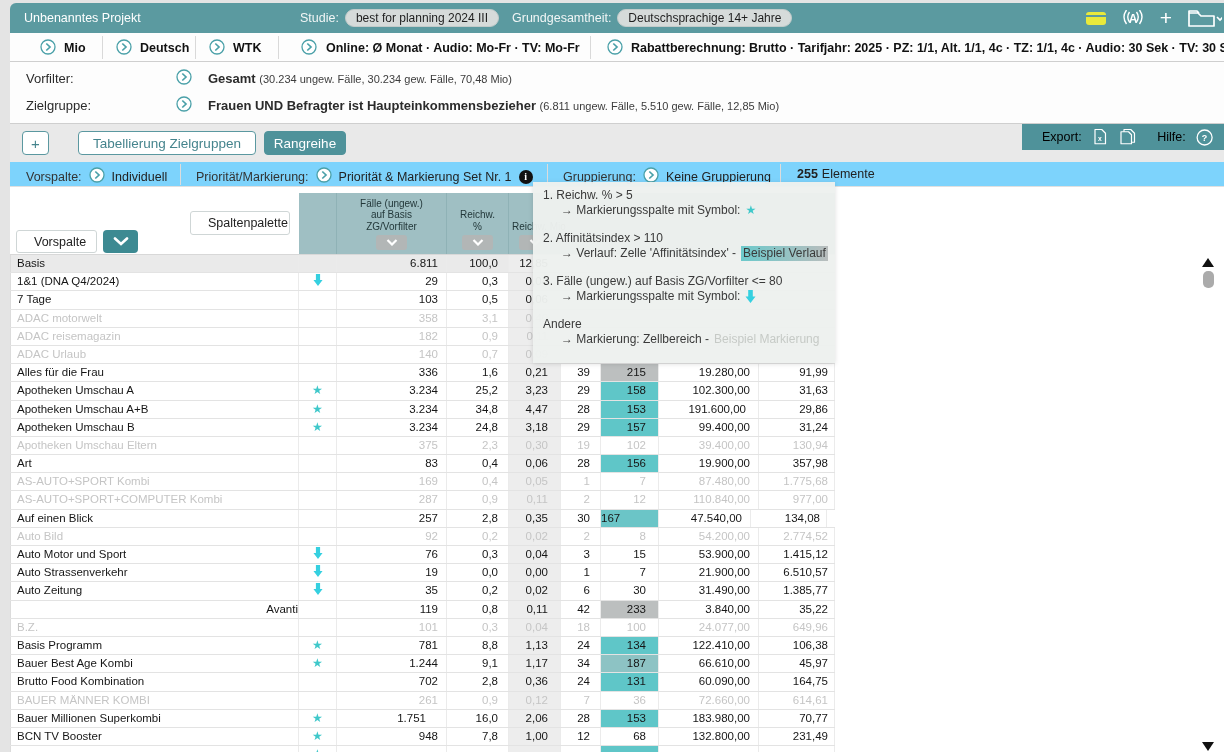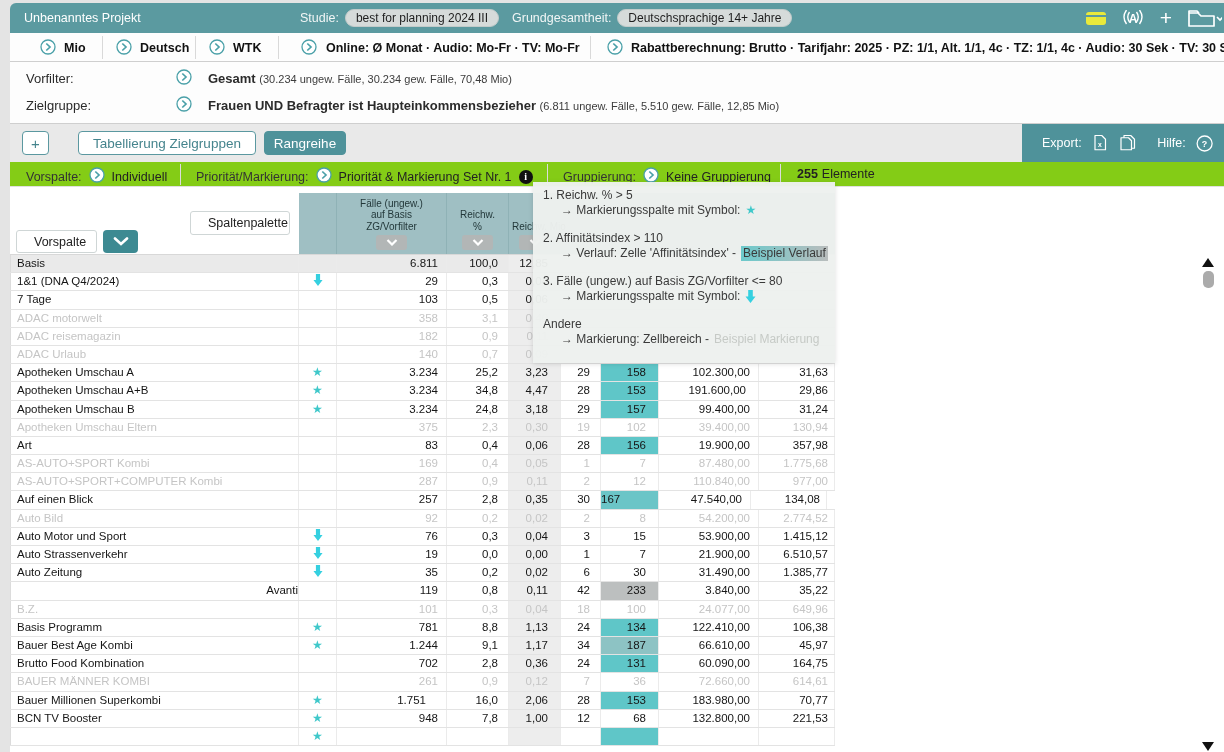--- a/index.html
+++ b/index.html
@@ -42,28 +42,28 @@
   .f-det { font-size:11px; color:#3c3c3c; font-weight:normal; }
 
   
   .actionrow { position:absolute; left:10px; top:124px; width:1214px; height:38px; background:#e9e9e9; }
   .btn { position:absolute; top:7px; height:24px; border:1px solid #5b98a0; border-radius:4px;
     background:#fff; color:#45848d; font-size:13.5px; display:flex; align-items:center;
     justify-content:center; cursor:default; }
   .btn-add { left:12px; width:27px; font-size:15px; }
   .btn-tab { left:68px; width:178px; }
   .btn-rang { left:254px; width:82px; background:#4f929a; color:#fff; border-color:#4f929a; }
-  .export-panel { position:absolute; right:0; top:0; height:38px; left:1012px;
-    background:#4f929a; color:#ffffff; font-size:12.5px; display:flex; align-items:center; }
+  .export-panel { position:absolute; right:0; top:0; height:26px; left:1012px;
+    background:#4f929a; color:#000000; font-size:12.5px; display:flex; align-items:center; }
   .ep-label { margin-left:20px; }
   .ep-gap { width:14px; }
 
   
   .optionsrow { position:absolute; left:10px; top:162px; width:1214px; height:25px;
-    background:#84cc16; border-bottom:1px solid #e0e0e0; font-size:12.5px; color:#222; }
+    background:#7dd3fc; border-bottom:1px solid #e0e0e0; font-size:12.5px; color:#222; }
   .optionsrow .o-it { position:absolute; top:5px; white-space:nowrap; display:flex; align-items:center; gap:7px; }
   .optionsrow .vdiv { position:absolute; top:2px; height:21px; width:1px; background:#dcdcdc; }
   .o-label { color:#333; }
   .info-ic { display:inline-block; width:14px; height:14px; background:#111; color:#fff;
     border-radius:50%; font-size:10px; line-height:14px; text-align:center; font-weight:bold;
     font-family:"Liberation Serif",serif; }
 
   
   .content { position:absolute; left:10px; top:187px; width:1214px; height:565px; background:#fff; }
 
@@ -363,20 +363,31 @@
         <div class="cell" style="width: 38px;"></div>
         <div class="cell" style="width: 110px; text-align: right; padding-right: 8px;">140</div>
         <div class="cell" style="width: 62px; text-align: right; padding-right: 10px;">0,7</div>
         <div class="cell col-mio" style="width: 52px; text-align: right; padding-right: 12px;">0,09</div>
         <div class="cell" style="width: 40px; text-align: right; padding-right: 10px;"></div>
         <div class="cell" style="width: 58px; text-align: right; padding-right: 12px;"></div>
         <div class="cell" style="width: 100px; text-align: right; padding-right: 8px;"></div>
         <div class="cell" style="width: 76px; text-align: right; padding-right: 6px;"></div>
       </div>
       <div class="trow">
+        <div class="cell" style="width: 289px; text-align: left;">Alles für die Frau</div>
+        <div class="cell" style="width: 38px;"></div>
+        <div class="cell" style="width: 110px; text-align: right; padding-right: 8px;">336</div>
+        <div class="cell" style="width: 62px; text-align: right; padding-right: 10px;">1,6</div>
+        <div class="cell col-mio" style="width: 52px; text-align: right; padding-right: 12px;">0,21</div>
+        <div class="cell" style="width: 40px; text-align: right; padding-right: 10px;">39</div>
+        <div class="cell" style="width: 58px; text-align: right; padding-right: 12px; background: rgb(188, 191, 191);">215</div>
+        <div class="cell" style="width: 100px; text-align: right; padding-right: 8px;">19.280,00</div>
+        <div class="cell" style="width: 76px; text-align: right; padding-right: 6px;">91,99</div>
+      </div>
+      <div class="trow">
         <div class="cell" style="width: 289px; text-align: left;">Apotheken Umschau A</div>
         <div class="cell" style="width: 38px;"><span class="star">★</span></div>
         <div class="cell" style="width: 110px; text-align: right; padding-right: 8px;">3.234</div>
         <div class="cell" style="width: 62px; text-align: right; padding-right: 10px;">25,2</div>
         <div class="cell col-mio" style="width: 52px; text-align: right; padding-right: 12px;">3,23</div>
         <div class="cell" style="width: 40px; text-align: right; padding-right: 10px;">29</div>
         <div class="cell" style="width: 58px; text-align: right; padding-right: 12px; background: rgb(95, 198, 200);">158</div>
         <div class="cell" style="width: 100px; text-align: right; padding-right: 8px;">102.300,00</div>
         <div class="cell" style="width: 76px; text-align: right; padding-right: 6px;">31,63</div>
       </div>
@@ -586,21 +597,21 @@
       </div>
       <div class="trow">
         <div class="cell" style="width: 289px; text-align: left;">BCN TV Booster</div>
         <div class="cell" style="width: 38px;"><span class="star">★</span></div>
         <div class="cell" style="width: 110px; text-align: right; padding-right: 8px;">948</div>
         <div class="cell" style="width: 62px; text-align: right; padding-right: 10px;">7,8</div>
         <div class="cell col-mio" style="width: 52px; text-align: right; padding-right: 12px;">1,00</div>
         <div class="cell" style="width: 40px; text-align: right; padding-right: 10px;">12</div>
         <div class="cell" style="width: 58px; text-align: right; padding-right: 12px;">68</div>
         <div class="cell" style="width: 100px; text-align: right; padding-right: 8px;">132.800,00</div>
-        <div class="cell" style="width: 76px; text-align: right; padding-right: 6px;">221,53</div>
+        <div class="cell" style="width: 76px; text-align: right; padding-right: 6px;">231,49</div>
       </div>
       <div class="trow">
         <div class="cell" style="width: 289px; text-align: left;"></div>
         <div class="cell" style="width: 38px;"><span class="star">★</span></div>
         <div class="cell" style="width: 110px; text-align: right; padding-right: 8px;"></div>
         <div class="cell" style="width: 62px; text-align: right; padding-right: 10px;"></div>
         <div class="cell col-mio" style="width: 52px; text-align: right; padding-right: 12px;"></div>
         <div class="cell" style="width: 40px; text-align: right; padding-right: 10px;"></div>
         <div class="cell" style="width: 58px; text-align: right; padding-right: 12px; background: rgb(95, 198, 200);"></div>
         <div class="cell" style="width: 100px; text-align: right; padding-right: 8px;"></div>

